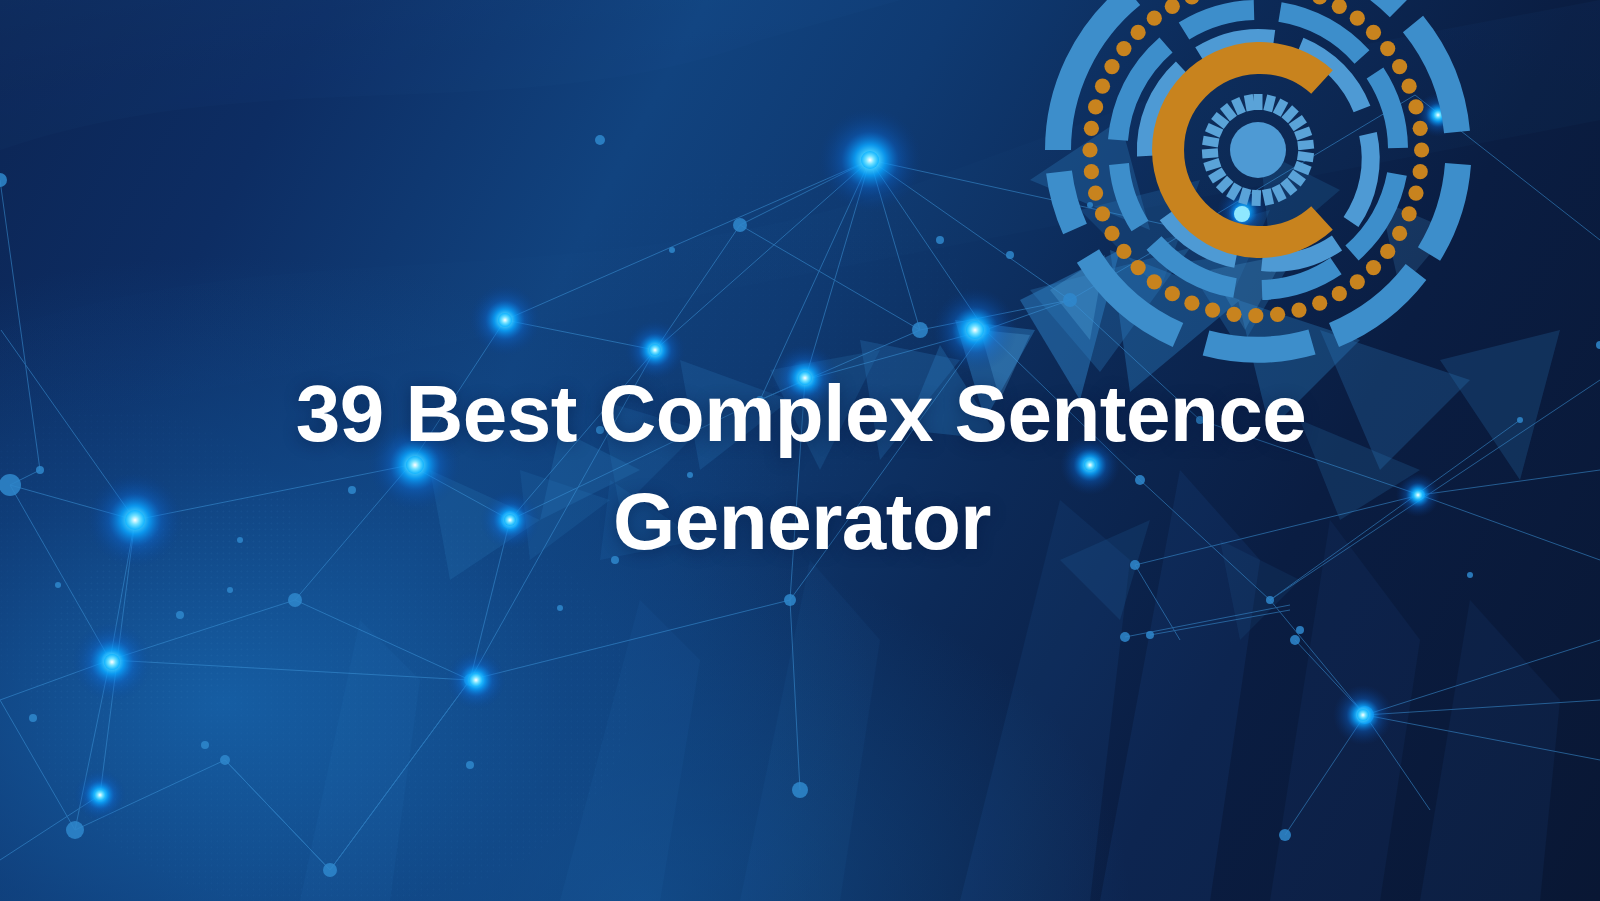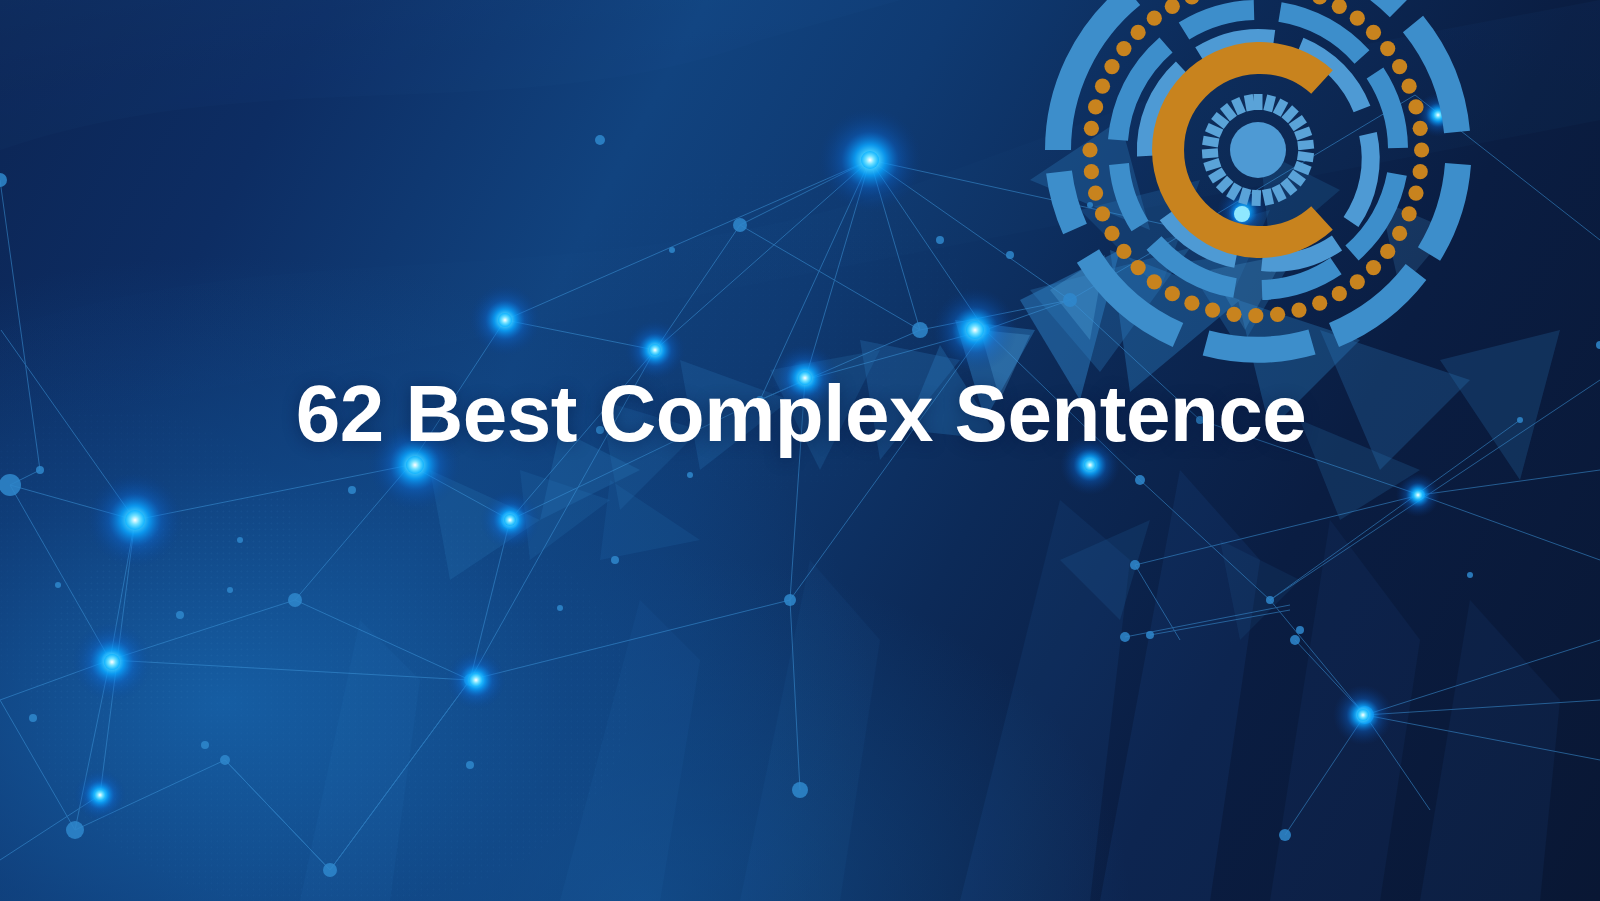--- a/index.html
+++ b/index.html
@@ -418,16 +418,17 @@
         <line x1="0" y1="-56" x2="0" y2="-40" transform="rotate(350)"></line>
       </g>
 
       <circle cx="0" cy="0" r="28" fill="#4e9ad4"></circle>
     </g>
 
     <circle cx="1242" cy="214" r="8" fill="#8fe8ff"></circle>
   </svg>
 
   <div id="title-block">
-    <span class="title-line" id="title-line-1">62 Best Complex Sentence</span>
+    <span class="title-line" id="title-line-1">39 Best Complex Sentence</span>
+    <span class="title-line" id="title-line-2">Generator</span>
   </div>
 
 </div>
 
 </body></html>

